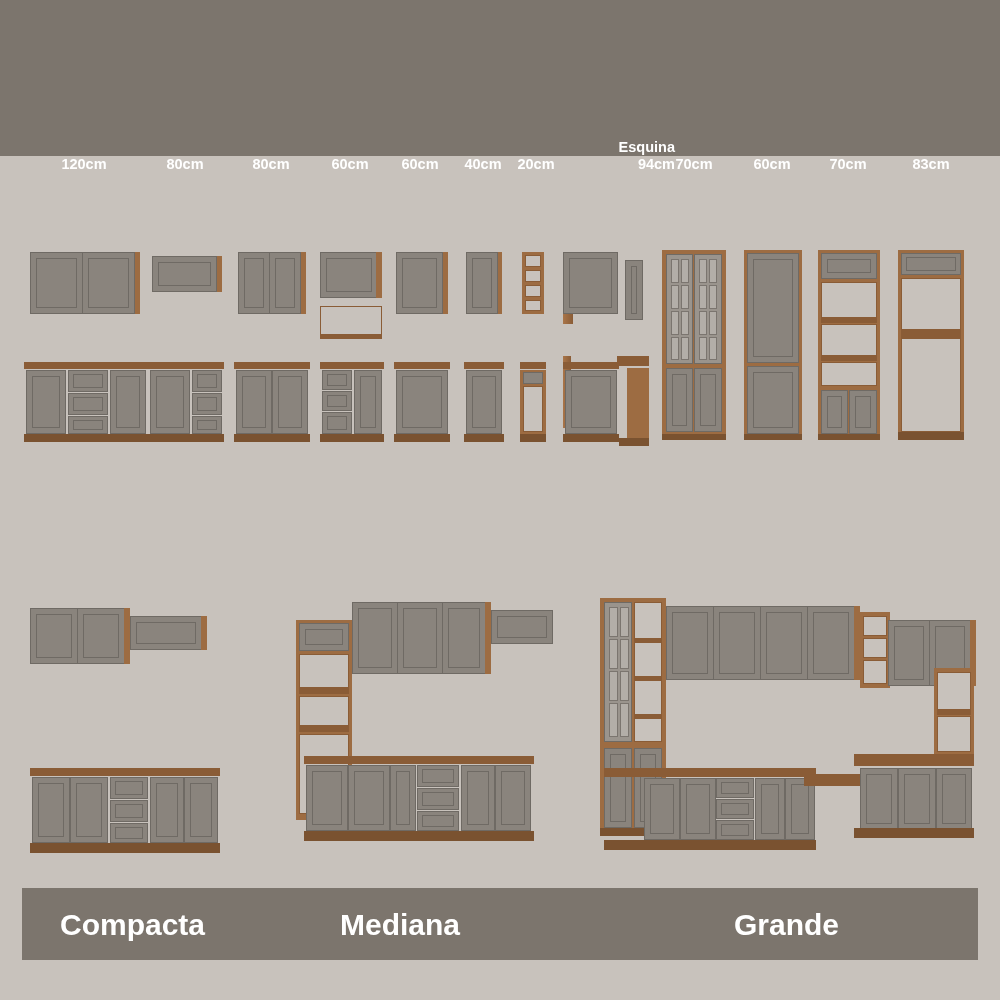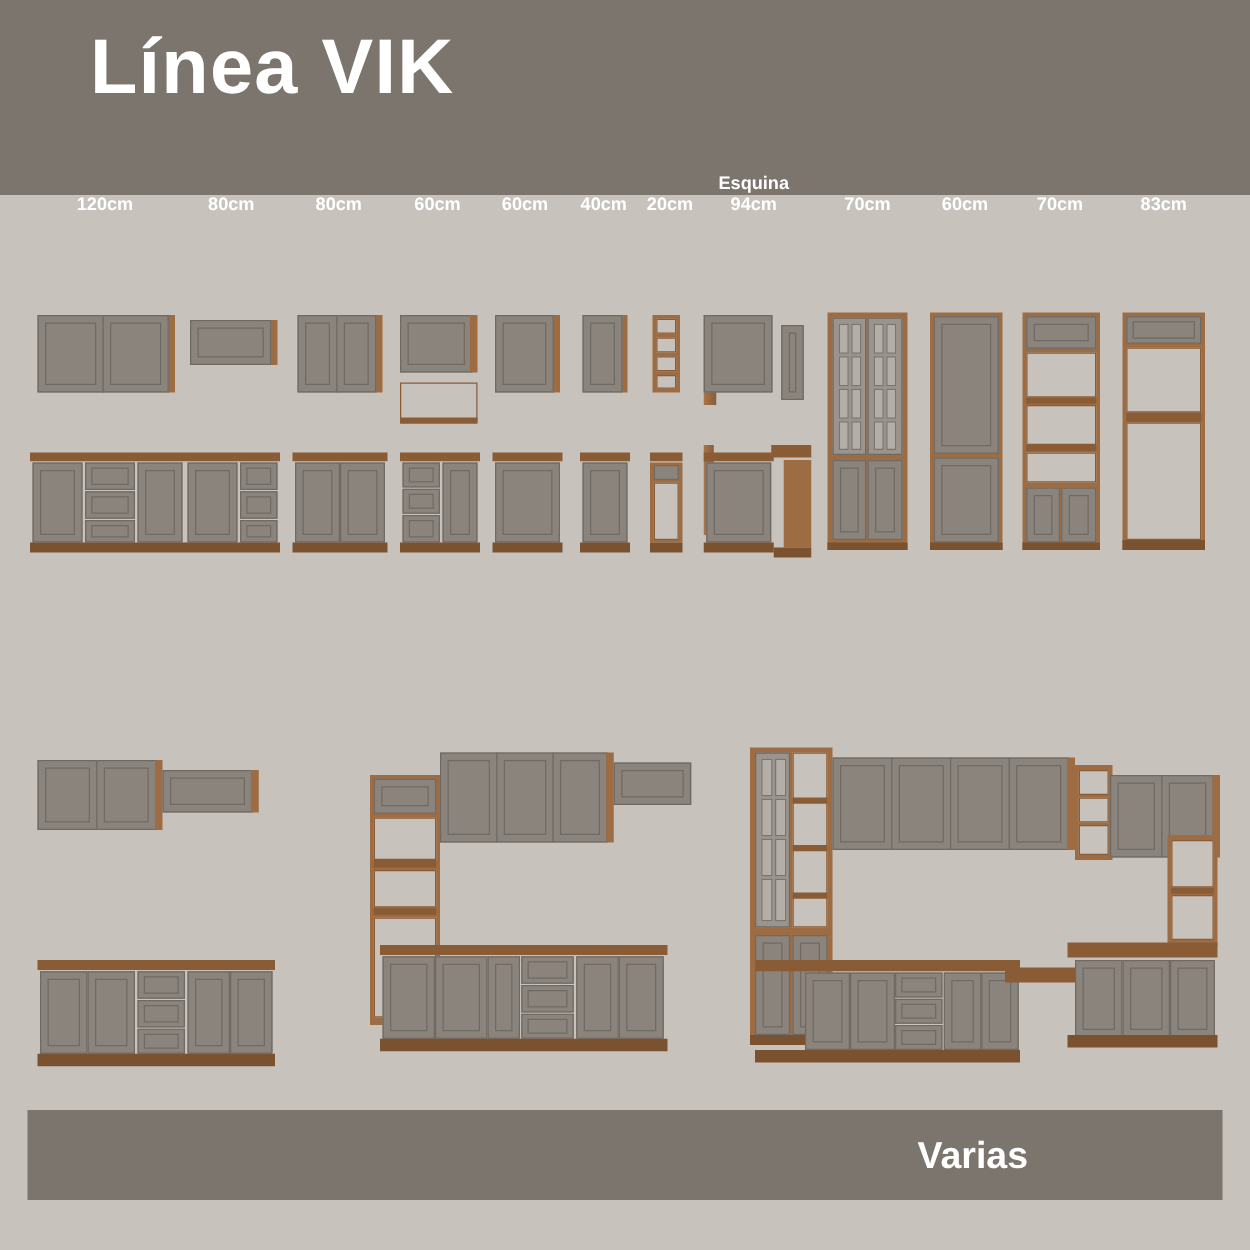--- a/index.html
+++ b/index.html
@@ -81,21 +81,20 @@
   .footer .lbl {
     position: absolute; top: 20px; color: #ffffff; font-size: 30px; font-weight: bold;
   }
 </style>
 </head>
 <body>
 
 <div class="page">
 
   <div class="header">
-    <div class="title">Línea VIK</div>
   </div>
 
   <div class="catalogue">
 
     <div class="col" style="left:24px; width:120px;">
       <div class="size">120cm</div>
     </div>
     <div class="col" style="left:145px; width:80px;">
       <div class="size">80cm</div>
     </div>
@@ -107,21 +106,21 @@
     </div>
     <div class="col" style="left:389px; width:62px;">
       <div class="size">60cm</div>
     </div>
     <div class="col" style="left:456px; width:54px;">
       <div class="size">40cm</div>
     </div>
     <div class="col" style="left:512px; width:48px;">
       <div class="size">20cm</div>
     </div>
-    <div class="col" style="left:563px; width:80px; top:-17px;">
+    <div class="col" style="left:595px; width:80px; top:-17px;text-align:right;">
       <div class="size">Esquina
 94cm</div>
     </div>
     <div class="col" style="left:657px; width:74px;">
       <div class="size">70cm</div>
     </div>
     <div class="col" style="left:740px; width:64px;">
       <div class="size">60cm</div>
     </div>
     <div class="col" style="left:812px; width:72px;">
@@ -432,16 +431,18 @@
         <div class="door" style="left:256px; top:0px; width:38px; height:62px;"></div>
         <div class="door" style="left:294px; top:0px; width:38px; height:62px;"></div>
         <div class="door" style="left:332px; top:0px; width:36px; height:62px;"></div>
         <div class="base" style="left:250px; top:60px; width:120px; height:10px;"></div>
       </div>
     </div>
 
   </div>
 
   <div class="footer">
-    <div class="lbl" style="left:712px;">Varias</div>
+    <div class="lbl" style="left:38px;">Compacta</div>
+    <div class="lbl" style="left:318px;">Mediana</div>
+    <div class="lbl" style="left:712px;">Grande</div>
   </div>
 
 </div>
 
 </body></html>

